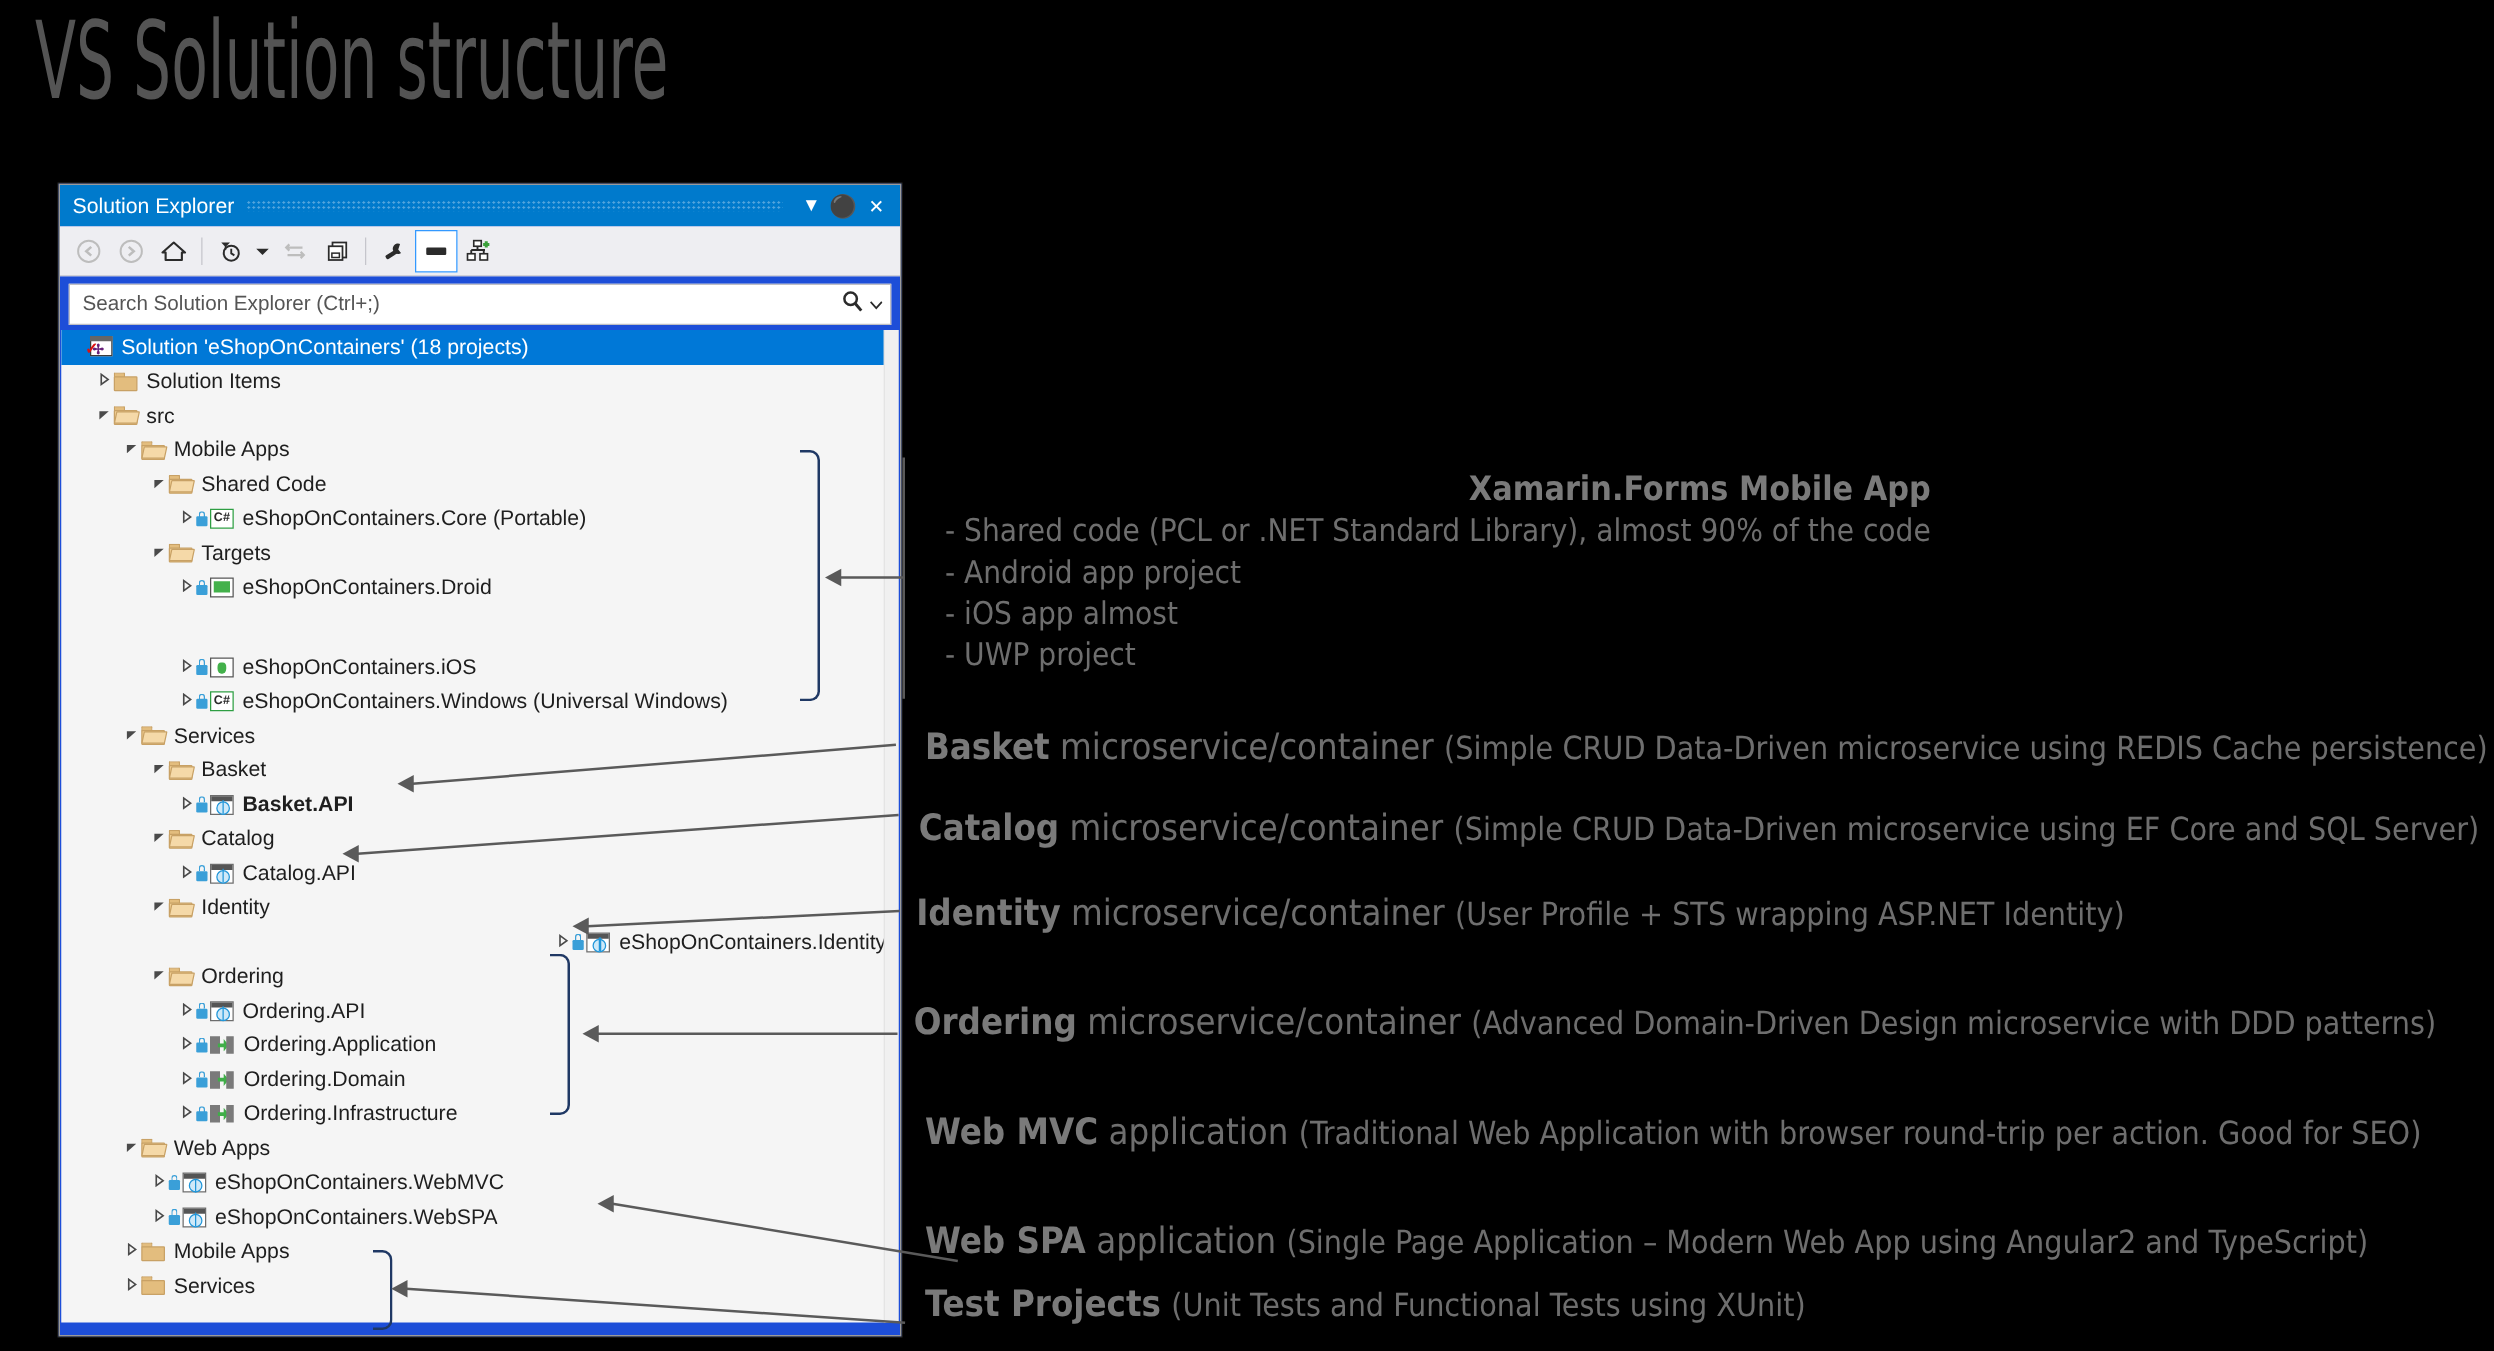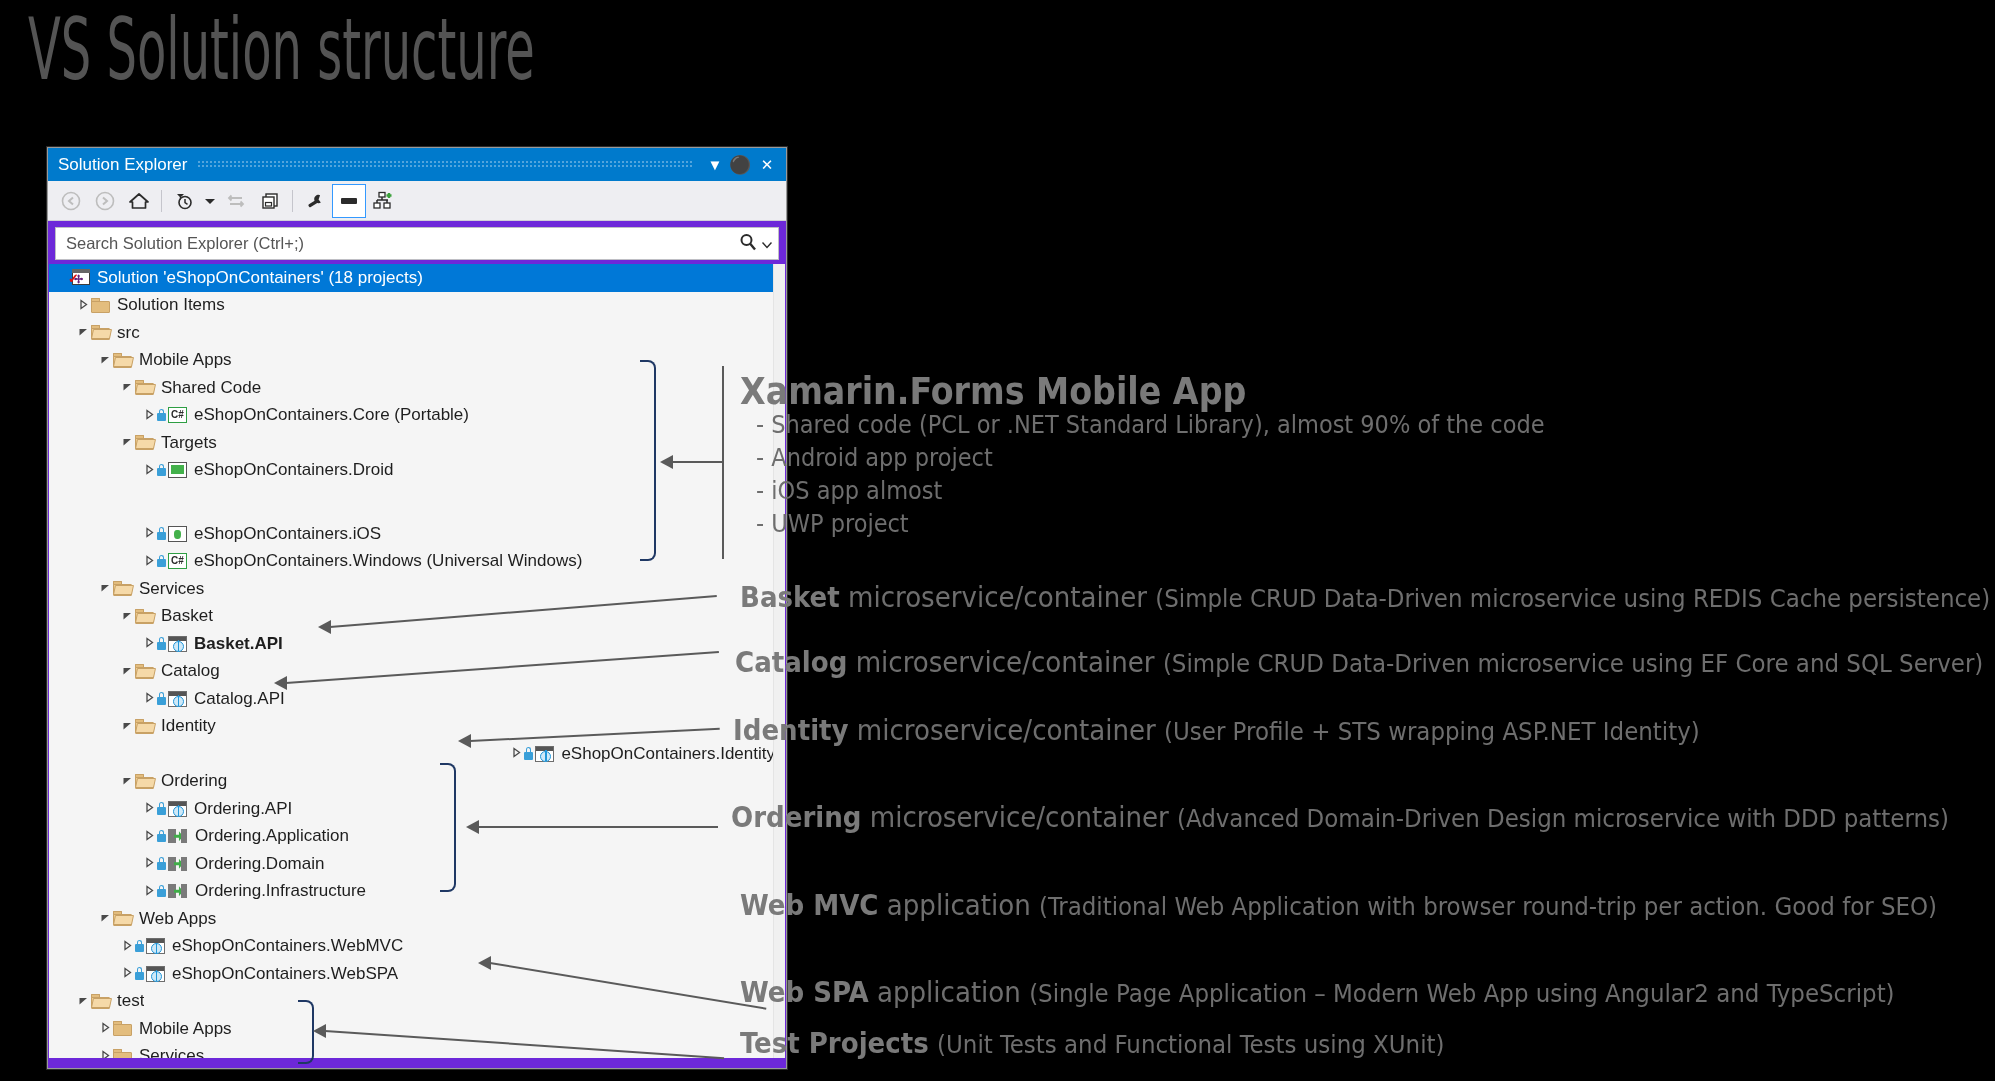--- a/index.html
+++ b/index.html
@@ -10,22 +10,22 @@
   #slide-title{
     position:absolute;left:28px;top:6px;
     font-family:"DejaVu Sans Condensed","Liberation Sans",sans-serif;
     font-size:86px;font-weight:300;color:#545454;
     letter-spacing:0px;line-height:1.0;
     transform:scaleX(0.62);transform-origin:left top;white-space:nowrap;
   }
 
   
   #se-window{
-    position:absolute;left:47px;top:147px;width:740px;height:922px;
-    background:#6d28d9;border:1px solid #9a9a9a;
+    position:absolute;left:47px;top:147px;width:674px;height:922px;
+    background:#1d4ed8;border:1px solid #9a9a9a;
     box-shadow:0 0 0 1px #2b2b2b;
     box-sizing:border-box;
   }
   #se-titlebar{
     height:33px;background:#007acc;display:flex;align-items:center;
     padding:0 6px 0 10px;box-sizing:border-box;
   }
   #se-title-text{color:#fff;font-size:17px;font-weight:400;white-space:nowrap;
     font-family:"Liberation Sans",sans-serif;}
   #se-title-grip{flex:1;height:9px;margin:0 10px;
@@ -574,33 +574,20 @@
             <span class="sh"></span>
             <span class="bd"></span>
           </span>
           <span class="pic web">
             <span class="bar"></span>
             <span class="globe"></span>
           </span>
         </span>
         <span class="lbl">eShopOnContainers.WebSPA</span>
       </div>
-      <div class="row" style="padding-left: 26px;">
-        <span class="arrow"><svg width="11" height="11" viewBox="0 0 11 11">
-            <path d="M1.5 3 L9 3 L1.5 9.5 Z" fill="#4a4a4a"></path>
-          </svg></span>
-        <span class="ic">
-          <span class="folder open">
-            <span class="tab"></span>
-            <span class="body"></span>
-            <span class="lid"></span>
-          </span>
-        </span>
-        <span class="lbl">test</span>
-      </div>
       <div class="row" style="padding-left: 48px;">
         <span class="arrow"><svg width="11" height="11" viewBox="0 0 11 11">
             <path d="M3 1.5 L3 9.5 L8.5 5.5 Z" fill="none" stroke="#4a4a4a" stroke-width="1.3"></path>
           </svg></span>
         <span class="ic">
           <span class="folder">
             <span class="tab"></span>
             <span class="body"></span>
           </span>
         </span>
@@ -643,21 +630,21 @@
 <div class="lead" style="left:478px;top:826px;width:240px;"></div>
 <div class="head" style="left:466px;top:820px;"></div>
 
 <div class="diag" style="left:490px;top:962px;width:280px;transform:rotate(9.4deg);"></div>
 <div class="head" style="left:478px;top:956px;"></div>
 
 <div class="diag" style="left:325px;top:1030px;width:400px;transform:rotate(3.9deg);"></div>
 <div class="head" style="left:313px;top:1024px;"></div>
 
 <div class="ann" style="left:740px;top:375px;font-size:27px;line-height:33px;">
-  <div class="b" style="font-size:37px;">Xamarin.Forms Mobile App</div>
+  <div class="b" style="font-size:27px;text-align:right;">Xamarin.Forms Mobile App</div>
   <div style="padding-left:16px;font-size:25px;line-height:33px;">
     <div>- Shared code (PCL or .NET Standard Library), almost 90% of the code</div>
     <div>- Android app project</div>
     <div>- iOS app almost</div>
     <div>- UWP project</div>
   </div>
 </div>
 
 <div class="ann" style="left:740px;top:580px;font-size:29px;">
   <span class="b">Basket</span><span class="n"> microservice/container </span><span class="s">(Simple CRUD Data-Driven microservice using REDIS Cache persistence)</span>

